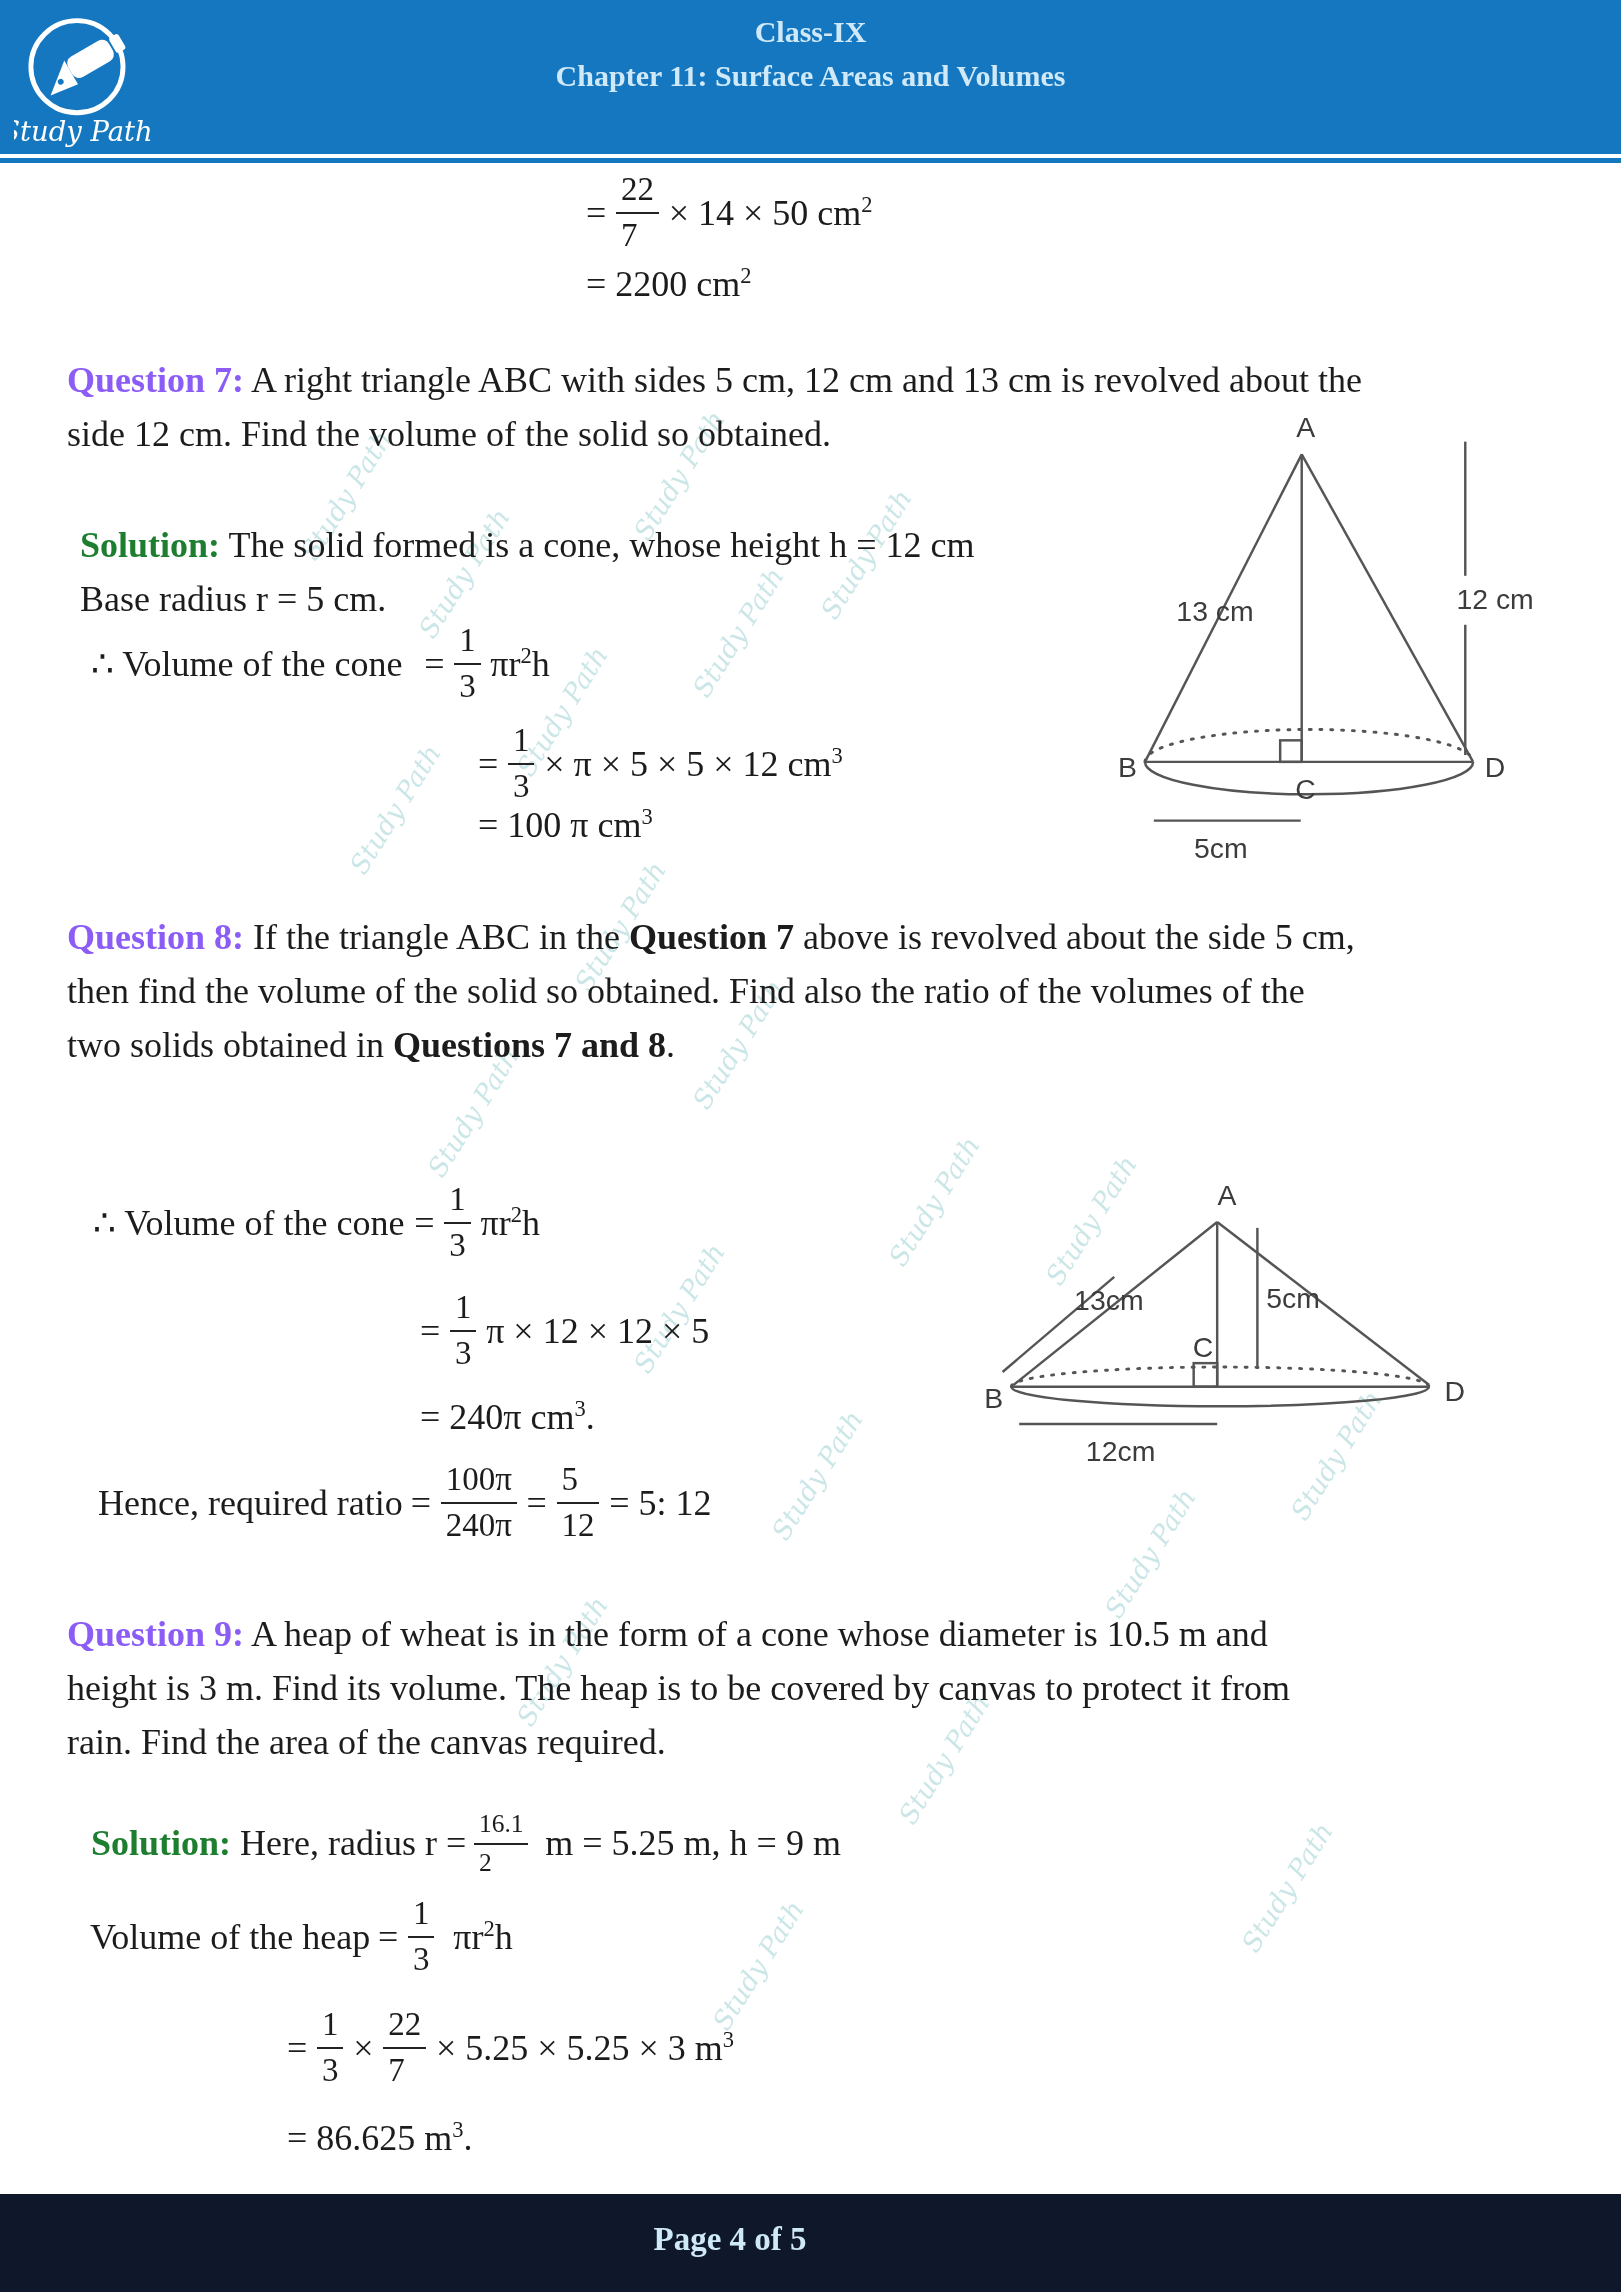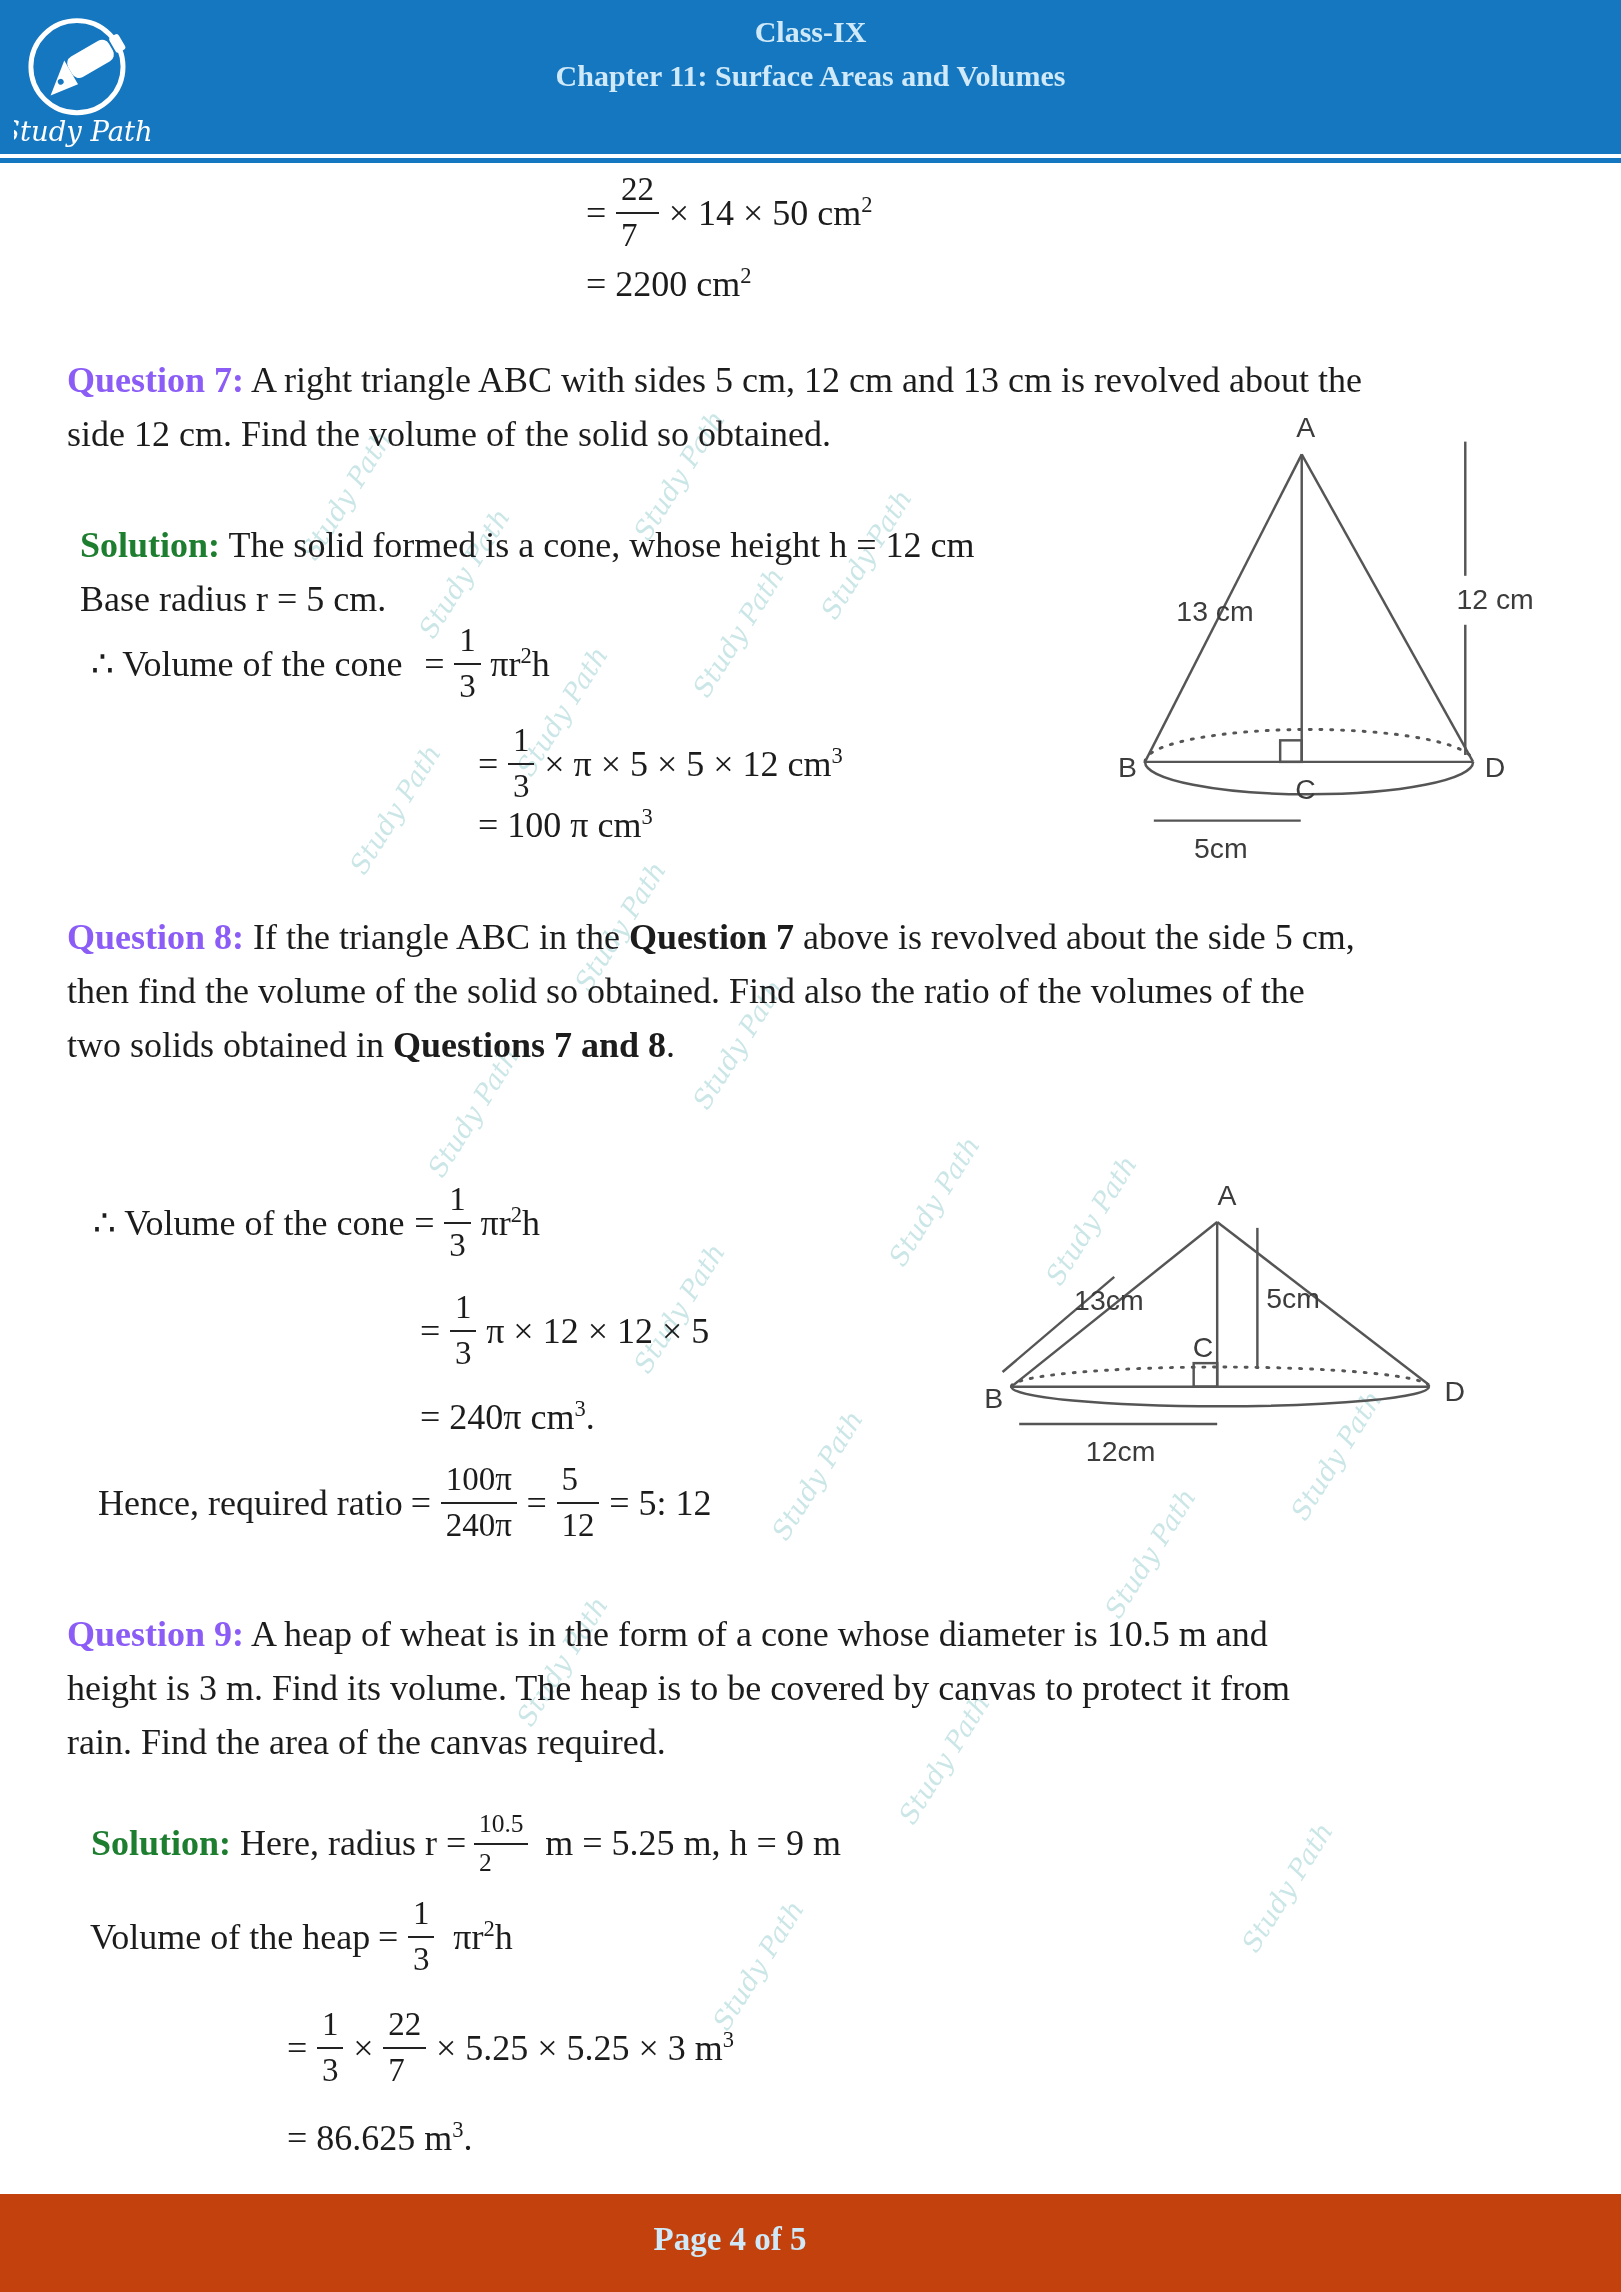--- a/index.html
+++ b/index.html
@@ -7,21 +7,21 @@
         font-family:"Liberation Serif",serif;color:#1c1c1c;}
 
   
   .header{position:absolute;top:0;left:0;width:100%;height:154px;background:#1577c0;}
   .header-rule{position:absolute;top:158px;left:0;width:100%;height:4.9px;background:#1577c0;}
   .logo{position:absolute;left:13.7px;top:3.9px;}
   .header-text{position:absolute;left:0;top:9.8px;width:100%;text-align:center;
                color:#cfe9f8;font-size:30px;line-height:44px;font-weight:600;}
 
   
-  .footer{position:absolute;top:2194px;left:0;width:100%;height:99px;background:#c2410c;}
+  .footer{position:absolute;top:2194px;left:0;width:100%;height:99px;background:#0f172a;}
   .footer-text{position:absolute;left:730px;top:27.4px;transform:translateX(-50%);
                color:#cfe9f8;font-size:33px;font-weight:600;}
 
   
   .para{position:absolute;font-size:36px;line-height:54px;white-space:nowrap;}
   .qlabel{color:#8b5cf6;font-weight:bold;}
   .slabel{color:#1e7e30;font-weight:bold;}
   .b{font-weight:bold;}
 
   
@@ -177,21 +177,21 @@
     <text x="108" y="306" text-anchor="start">12cm</text>
   </svg>
 
   <div class="para" style="left:67px;top:1607px">
     <div><span class="qlabel">Question 9:</span><span> A heap of wheat is in the form of a cone whose diameter is 10.5 m and</span></div>
     <div>height is 3 m. Find its volume. The heap is to be covered by canvas to protect it from</div>
     <div>rain. Find the area of the canvas required.</div>
   </div>
 
   <div class="eq" style="left:91px;top:1811px">
-    <span class="slabel">Solution:</span><span> Here, radius r =</span><span class="frac small"><span class="fn">10.5</span><span class="fd">2</span></span><span> m = 5.25 m, h = 9 m</span>
+    <span class="slabel">Solution:</span><span> Here, radius r =</span><span class="frac small"><span class="fn">16.1</span><span class="fd">2</span></span><span> m = 5.25 m, h = 9 m</span>
   </div>
 
   <div class="eq" style="left:90px;top:1896px">
     <span>Volume of the heap</span><span class="gap" style="width:7.8px"></span><span>=</span><span class="frac"><span class="fn">1</span><span class="fd">3</span></span><span> πr</span><sup>2</sup><span>h</span>
   </div>
   <div class="eq" style="left:287px;top:2007px">
     <span>=</span><span class="frac"><span class="fn">1</span><span class="fd">3</span></span><span>×</span><span class="frac"><span class="fn">22</span><span class="fd">7</span></span><span>× 5.25 × 5.25 × 3 m</span><sup>3</sup>
   </div>
   <div class="eq" style="left:287px;top:2117px">
     <span>= 86.625 m</span><sup>3</sup><span>.</span>

